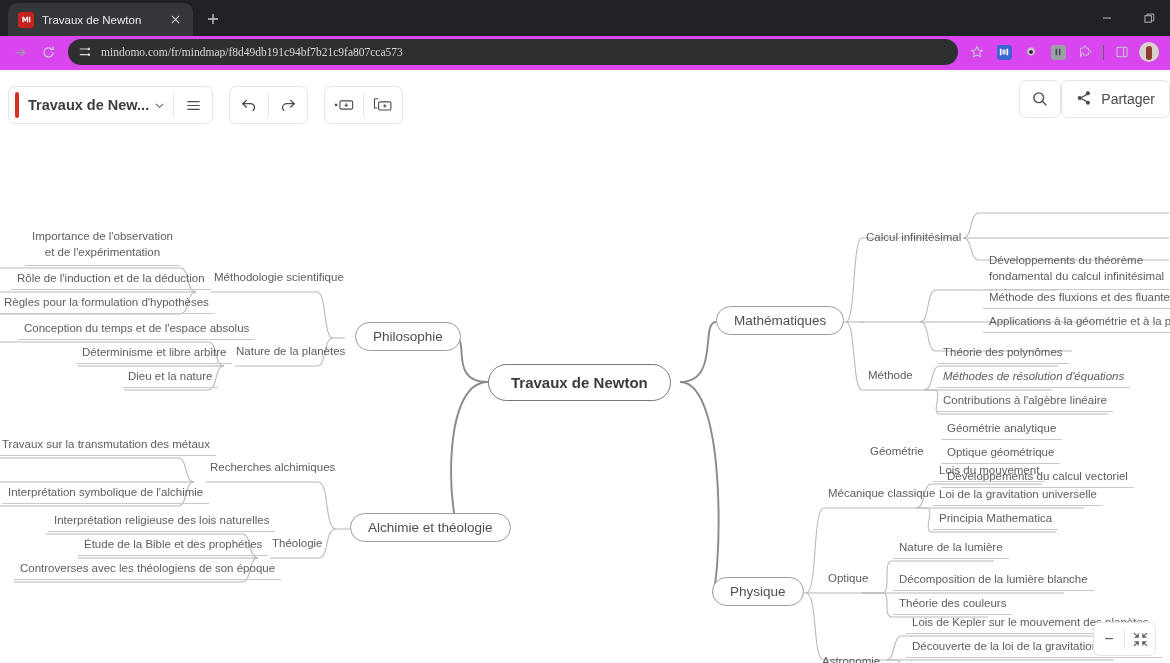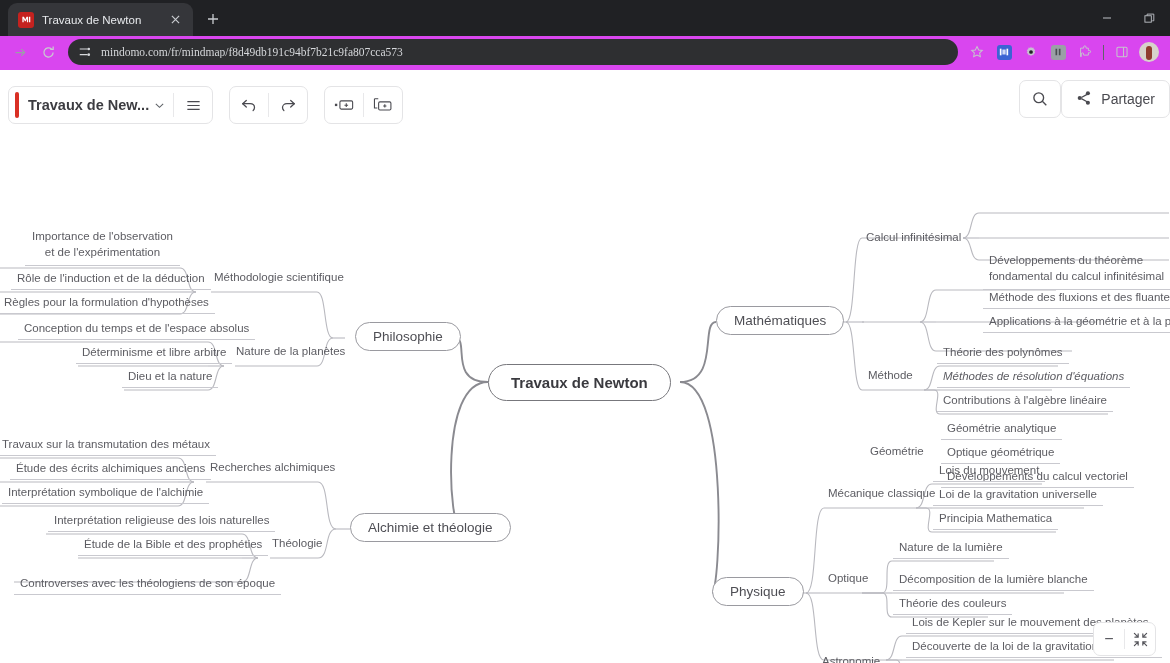--- a/index.html
+++ b/index.html
@@ -527,27 +527,26 @@
 
   <div class="node node-sub" style="left:232px; top:215px;">Nature de la planètes</div>
   <div class="node node-leaf" style="left:76px; top:215px;">Déterminisme et libre arbitre</div>
   <div class="node node-leaf" style="left:18px; top:191px;">Conception du temps et de l'espace absolus</div>
   <div class="node node-leaf" style="left:122px; top:239px;">Dieu et la nature</div>
 
   <div class="node node-branch" style="left:350px; top:385px;">Alchimie et théologie</div>
 
   <div class="node node-sub" style="left:206px; top:331px;">Recherches alchimiques</div>
   <div class="node node-leaf" style="left:-4px; top:307px;">Travaux sur la transmutation des métaux</div>
-  <div class="node node-leaf" style="left:10px; top:331px;">Étude des écrits alchimiques anciens</div>
   <div class="node node-leaf" style="left:2px; top:355px;">Interprétation symbolique de l'alchimie</div>
 
   <div class="node node-sub" style="left:268px; top:407px;">Théologie</div>
   <div class="node node-leaf" style="left:48px; top:383px;">Interprétation religieuse des lois naturelles</div>
   <div class="node node-leaf" style="left:78px; top:407px;">Étude de la Bible et des prophéties</div>
-  <div class="node node-leaf" style="left:14px; top:431px;margin-top:15px;">Controverses avec les théologiens de son époque</div>
+  <div class="node node-leaf" style="left:14px; top:431px;">Controverses avec les théologiens de son époque</div>
 
   <div id="zoom-controls">
     <div class="zc-btn">−</div>
     <div class="zc-div"></div>
     <div class="zc-btn">
       <svg width="15" height="15" viewBox="0 0 16 16" stroke="currentColor" fill="none" stroke-width="1.3" stroke-linecap="round">
         <path d="M1.5 1.5l4 4M5.5 2.1v3.4H2.1"></path>
         <path d="M14.5 1.5l-4 4M10.5 2.1v3.4h3.4"></path>
         <path d="M1.5 14.5l4-4M5.5 13.9v-3.4H2.1"></path>
         <path d="M14.5 14.5l-4-4M10.5 13.9v-3.4h3.4"></path>

